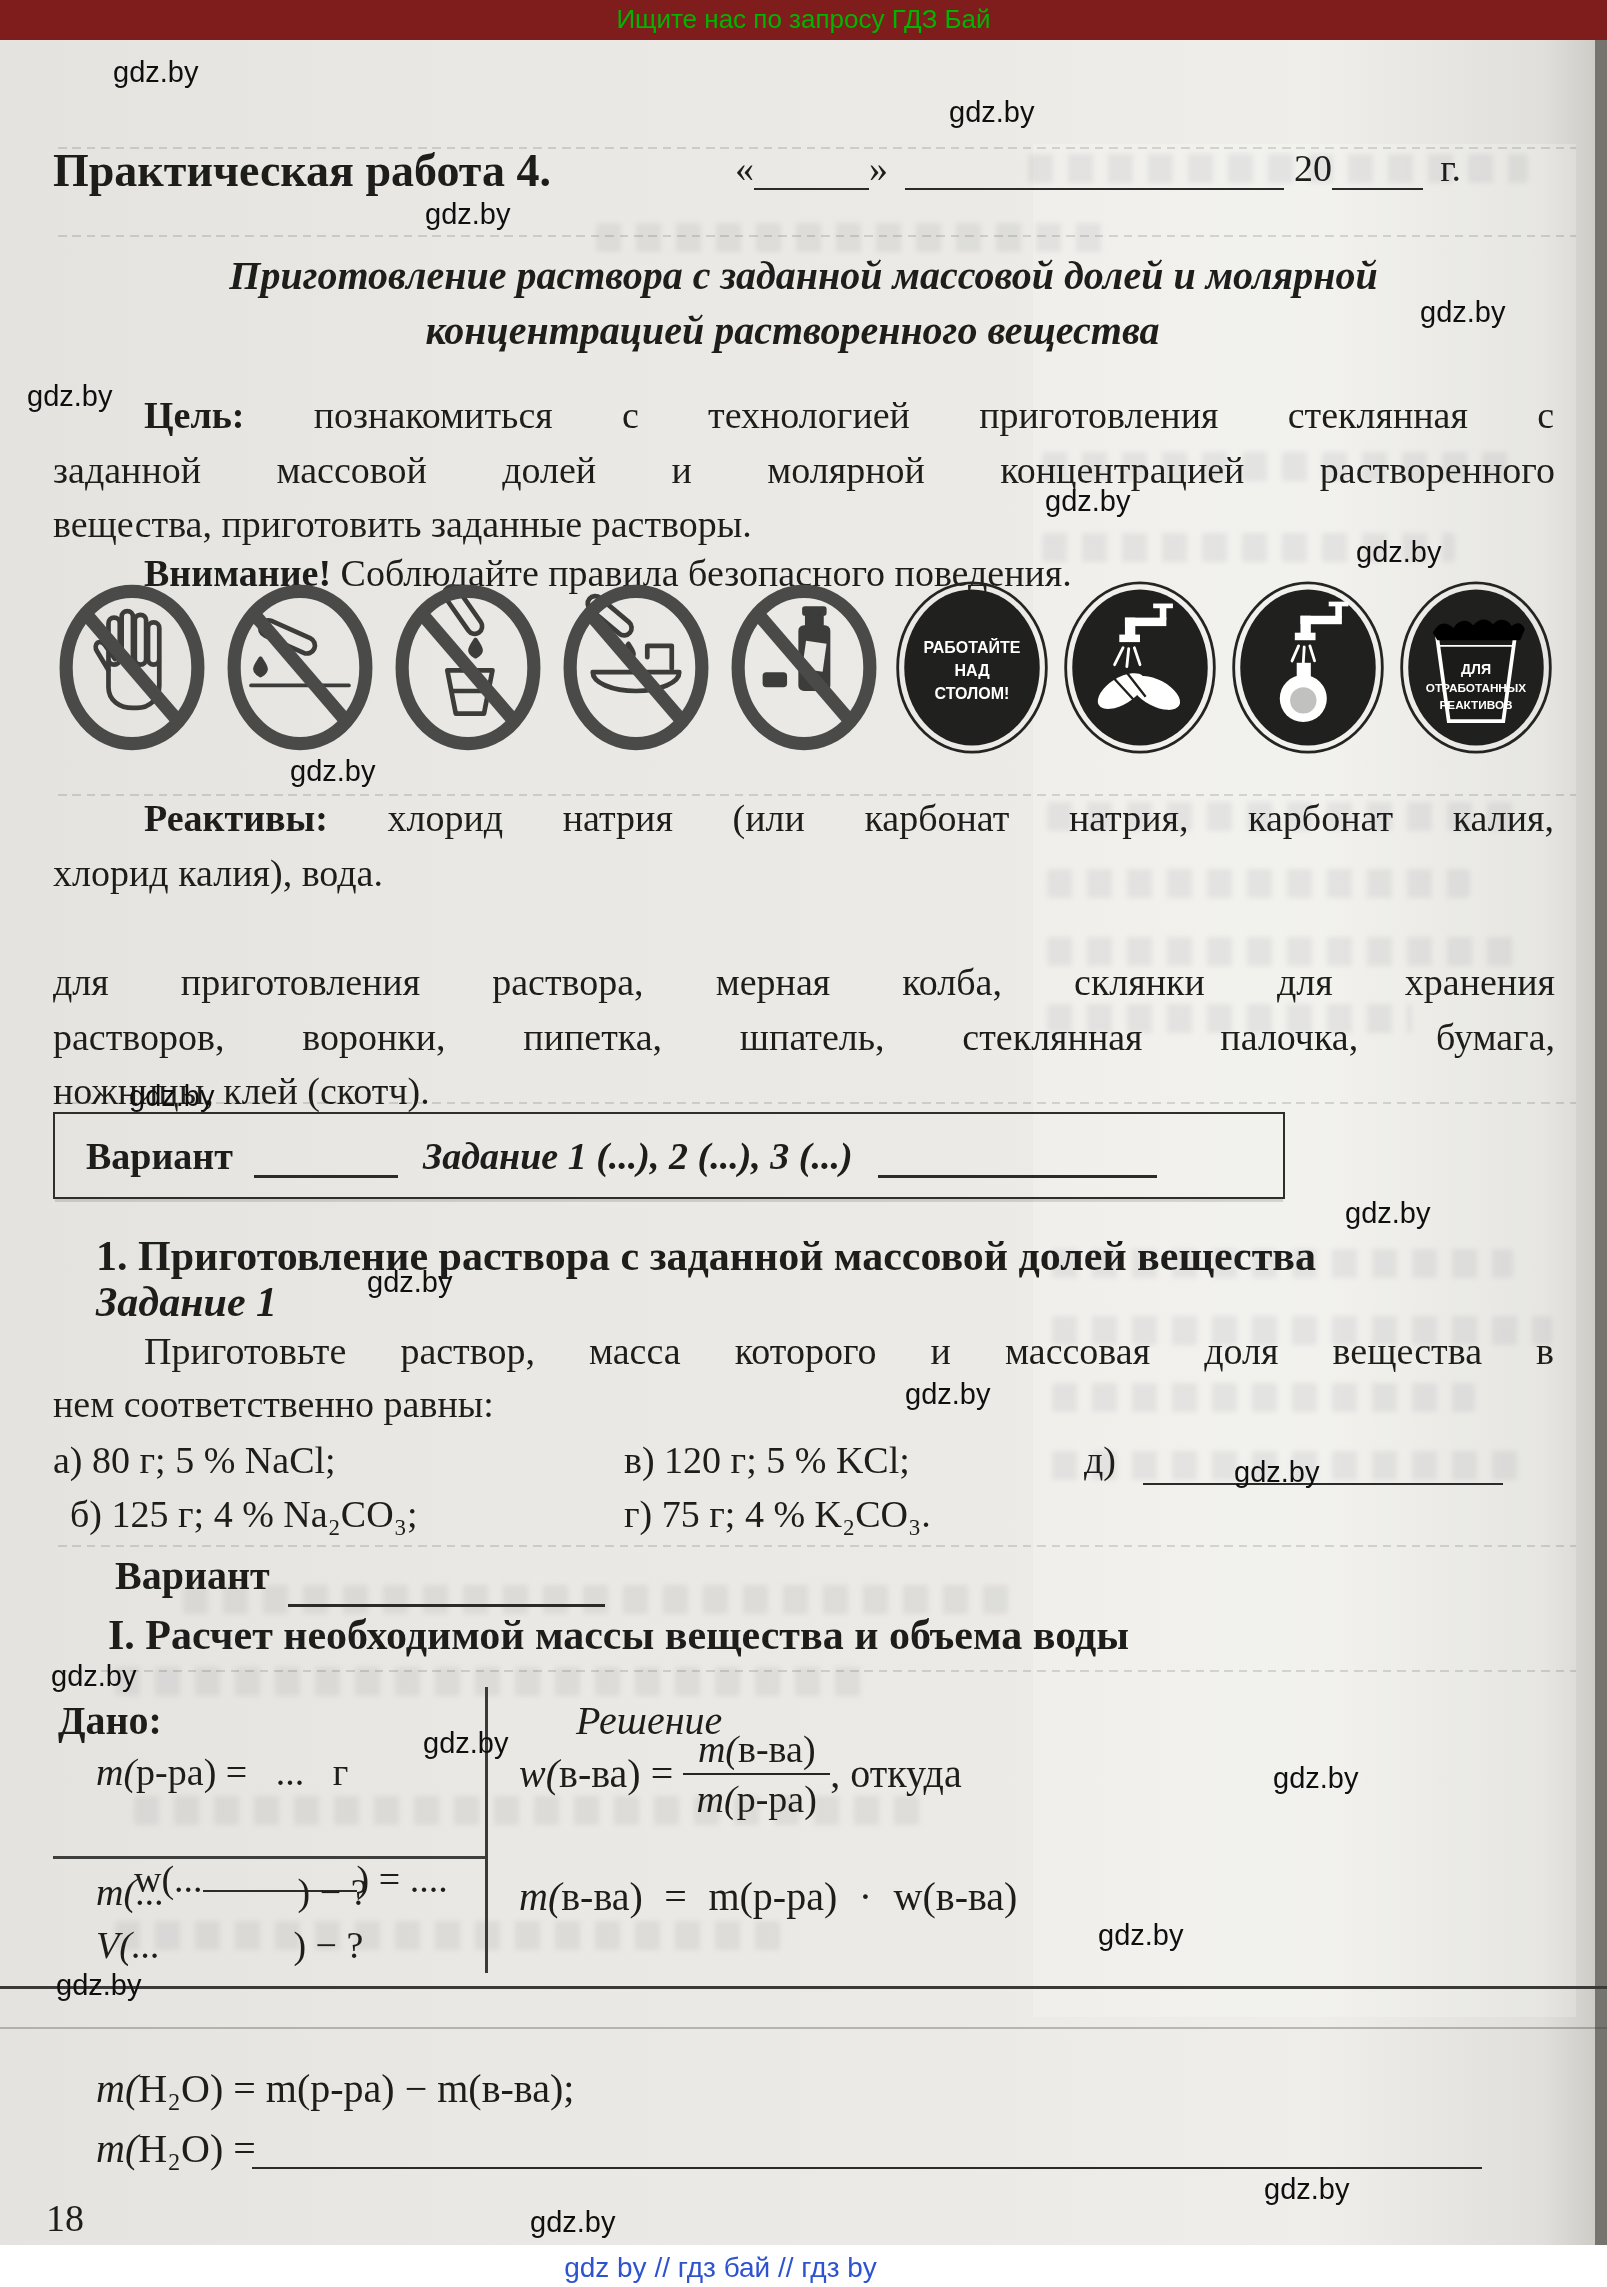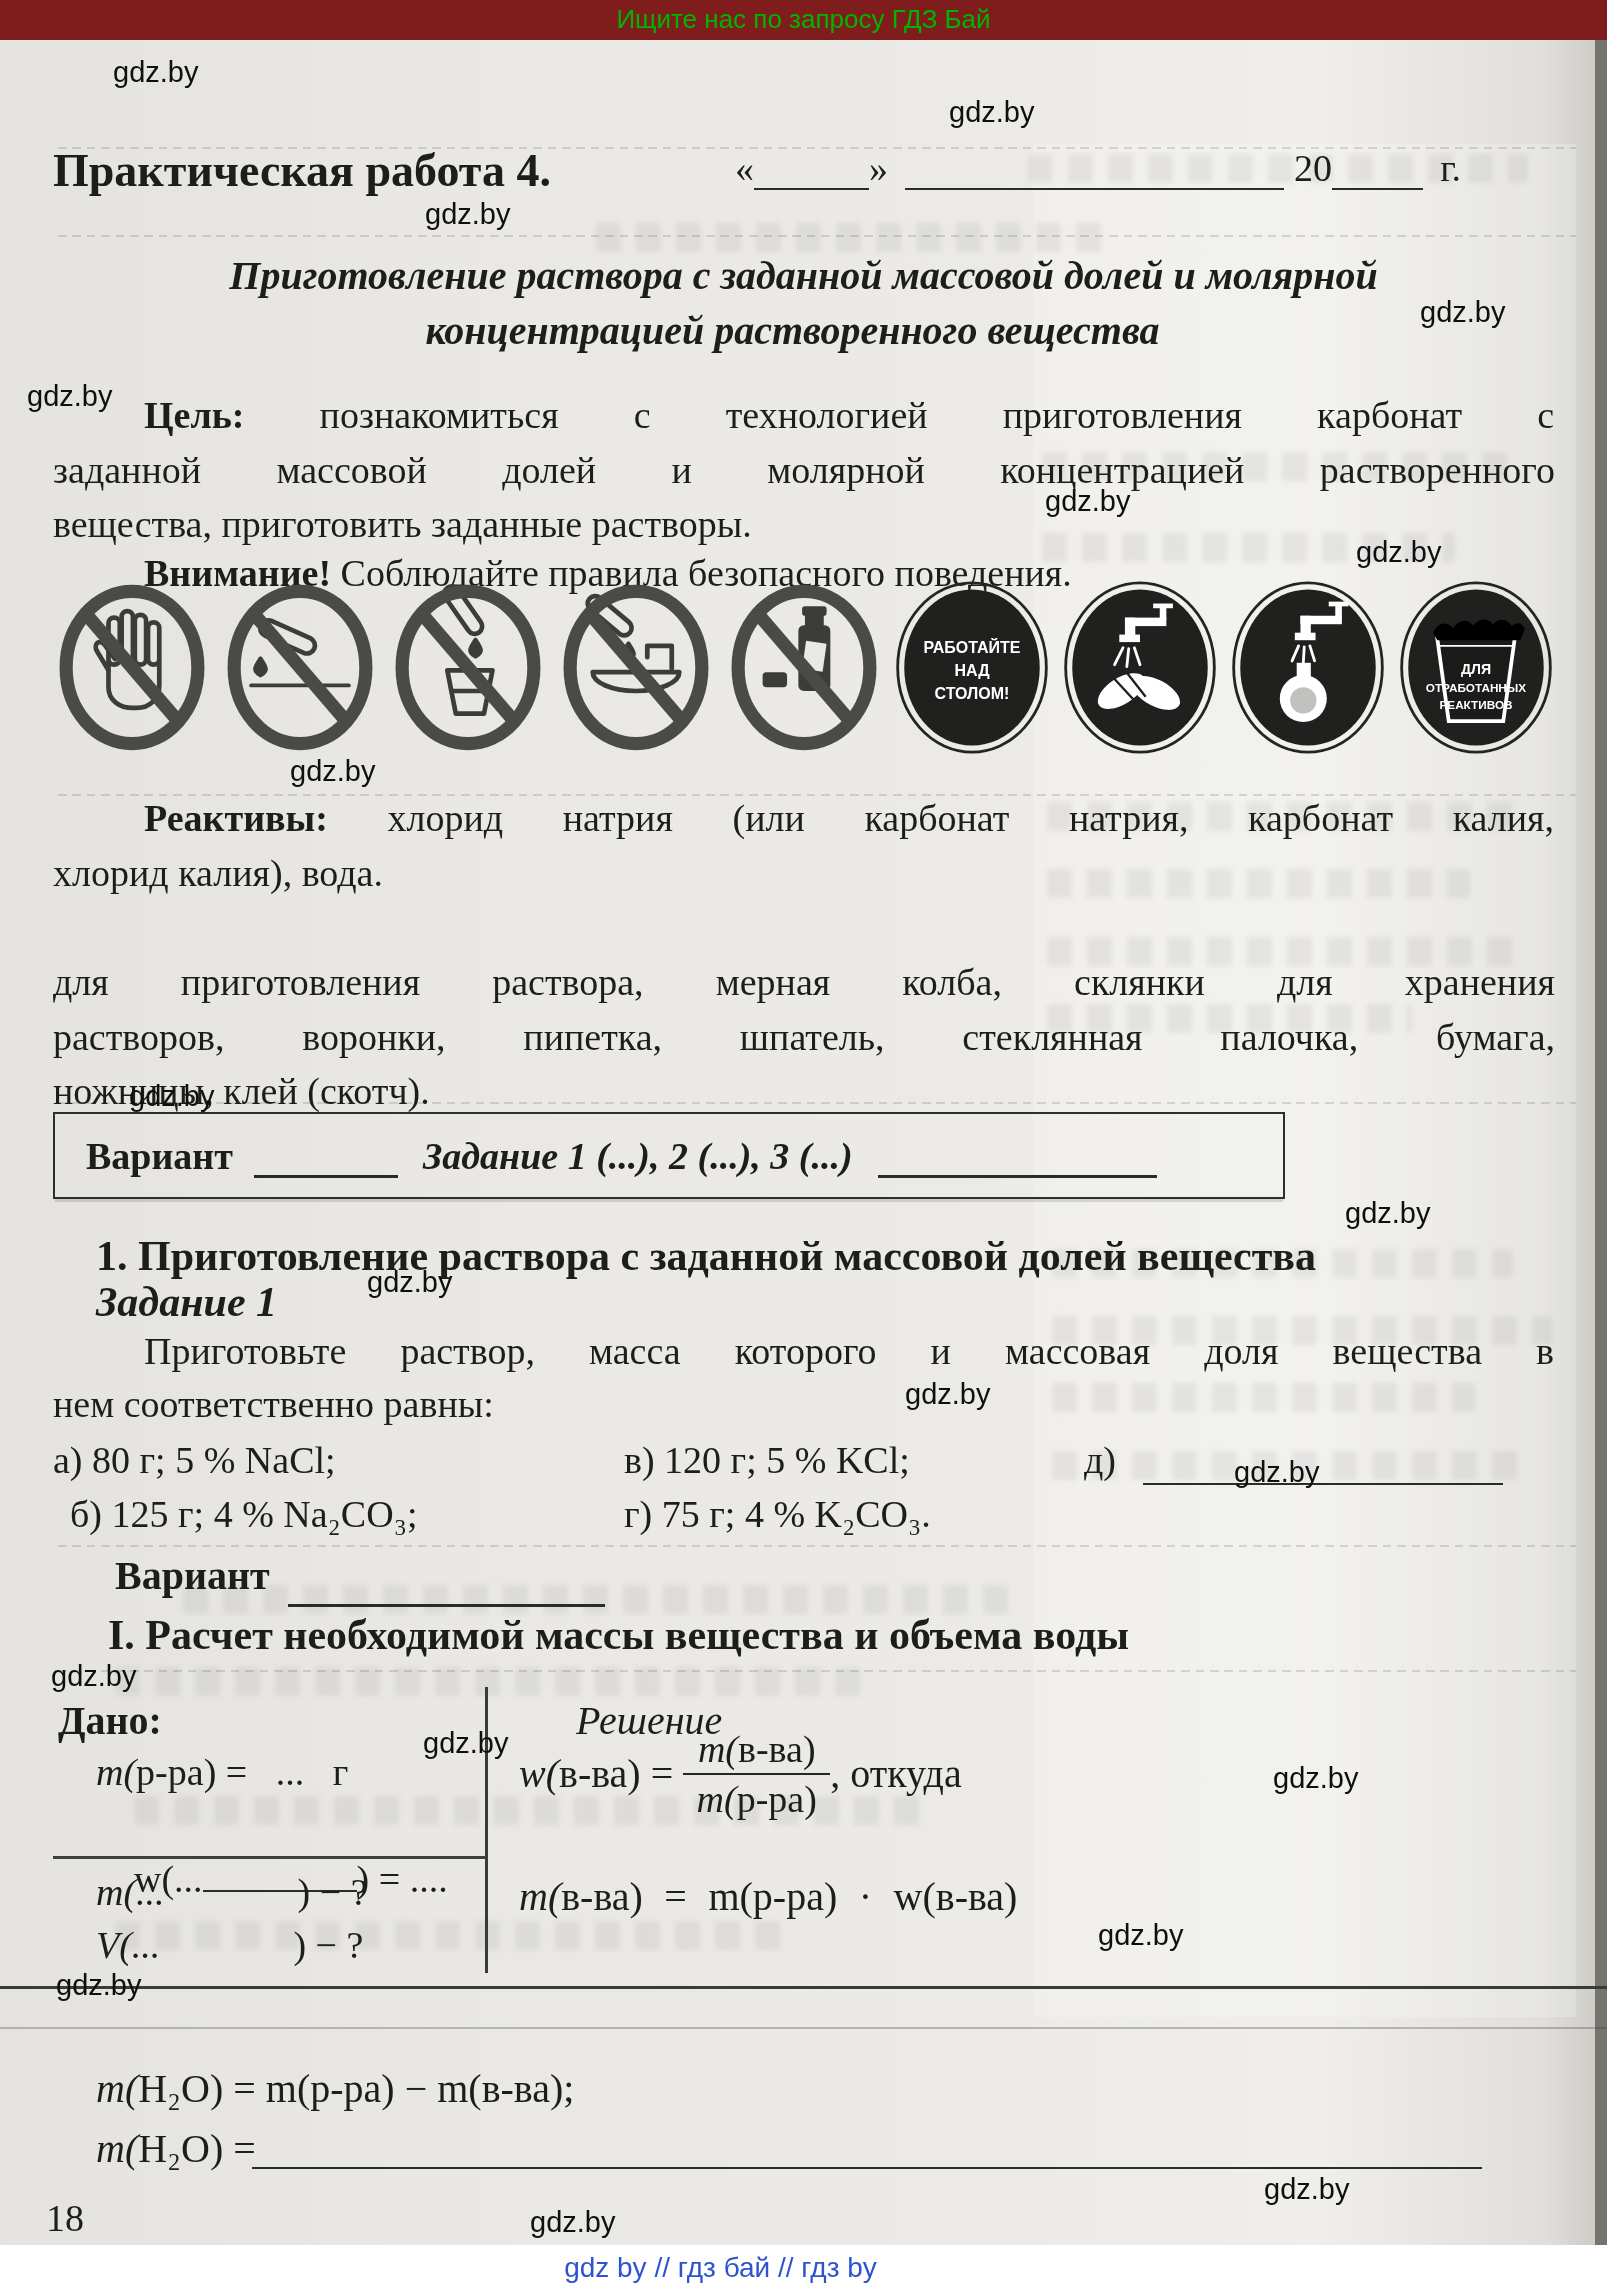--- a/index.html
+++ b/index.html
@@ -96,21 +96,21 @@
     <span class="bl" style="width:91px;"></span>
     <span style="width:17.3px;"></span>
     <span>г.</span>
   </div>
 
   <div class="abs doc-title" style="left:0px; top:252px; width:1607px;">Приготовление раствора с заданной массовой долей и молярной</div>
   <div class="abs doc-title" style="left:0px; top:307px; width:1585px;">концентрацией растворенного вещества</div>
 
   <div class="tline jl" style="top:392px; padding-left:91px; width:1410px;">
     <b>Цель:</b>
-    <span>познакомиться с технологией приготовления карбонат с</span>
+    <span>познакомиться с технологией приготовления стеклянная с</span>
   </div>
   <div class="tline jl" style="top:447px;">заданной массовой долей и молярной концентрацией растворенного</div>
   <div class="tline" style="top:550px; padding-left:91px; width:1410px;">
     <b>Внимание!</b>
     <span>Соблюдайте правила безопасного поведения.</span>
   </div>
 
   <div class="tline" style="top:501px;">вещества, приготовить заданные растворы.</div>
 
   <div class="icon-row">

